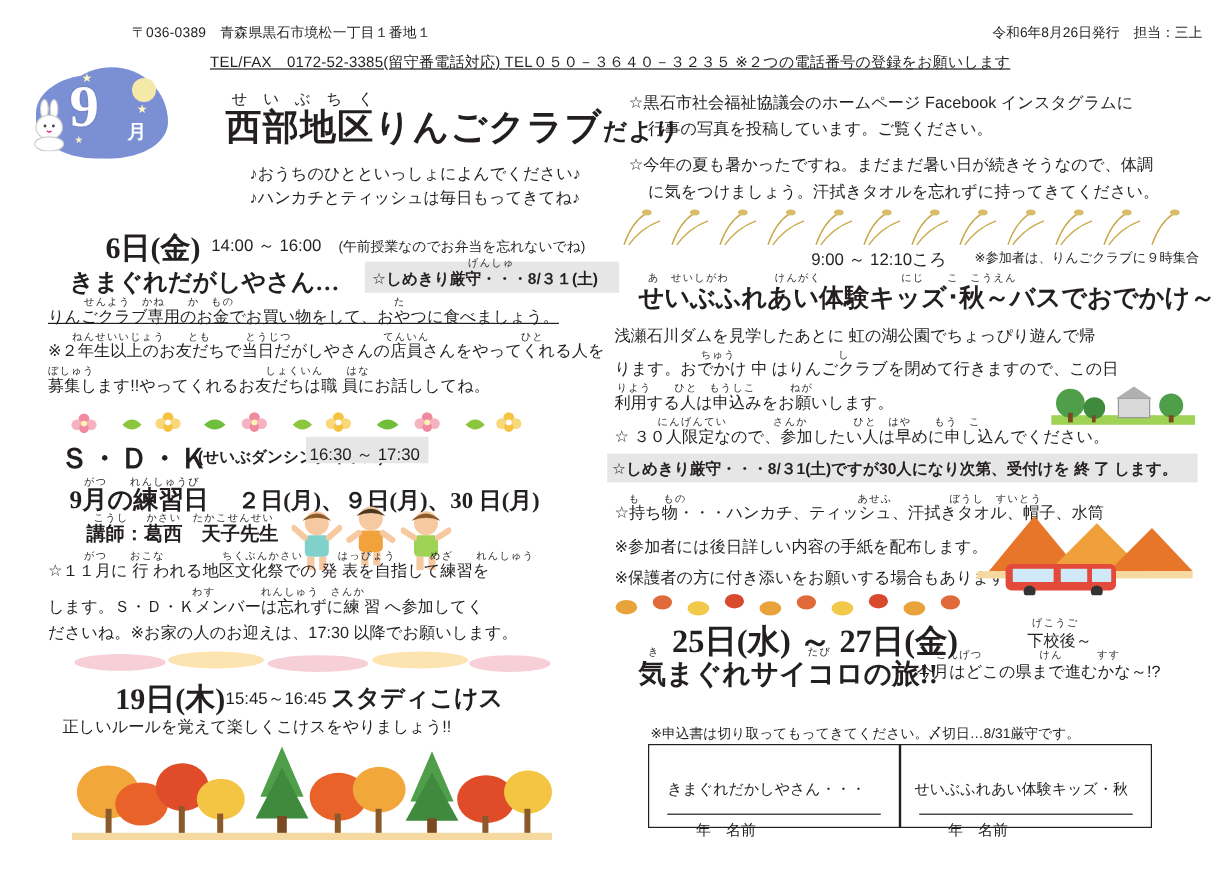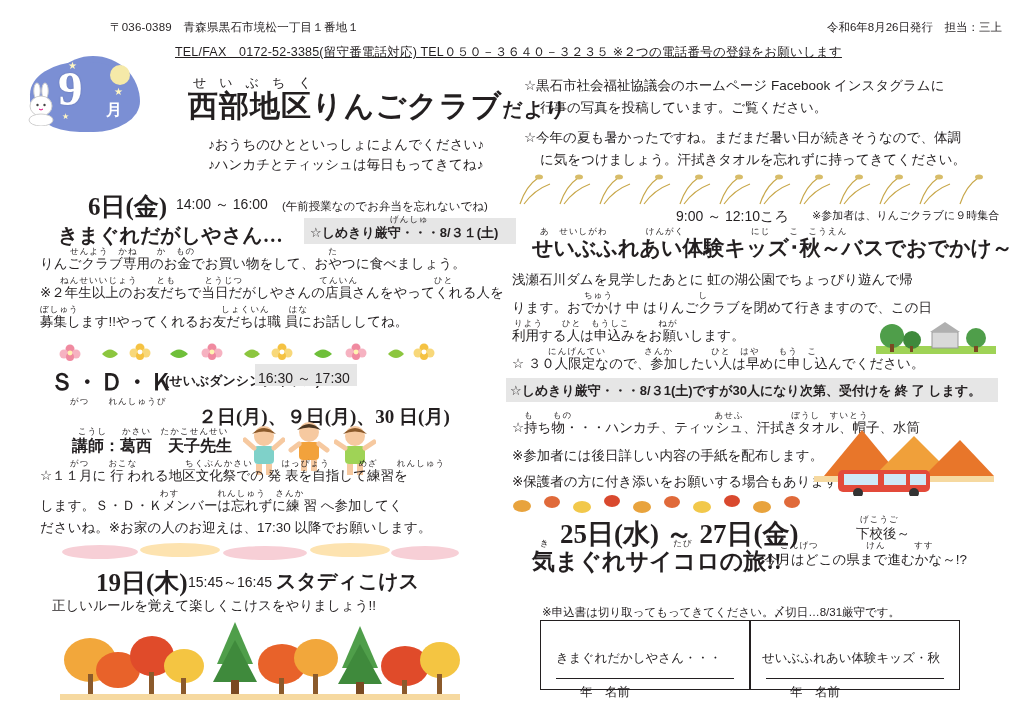--- a/index.html
+++ b/index.html
@@ -116,21 +116,21 @@
   <div class="date-big" style="left:88px;top:190px;">6日(金)</div>
   <div class="date-small" style="left:176px;top:196px;">14:00 ～ 16:00</div>
   <div class="t" style="left:282px;top:198px;font-size:11.5px;">(午前授業なのでお弁当を忘れないでね)</div>
 
   <div class="head2" style="left:58px;top:222px;">きまぐれだがしやさん…</div>
   <div class="shade" style="left:304px;top:218px;width:212px;height:26px;"></div>
   <div class="t bold" style="left:310px;top:224px;font-size:13px;">☆しめきり厳守・・・8/３１(土)</div>
   <div class="ruby" style="left:390px;top:214px;">げんしゅ</div>
 
   <div class="ruby" style="left:70px;top:246px;">せんよう　かね　　か　もの　　　　　　　　　　　　　　た</div>
-  <div class="t" style="left:40px;top:254px;">りんごクラブ専用のお金でお買い物をして、おやつに食べましょう。</div>
+  <div class="t" style="left:40px;top:254px;text-decoration:underline;">りんごクラブ専用のお金でお買い物をして、おやつに食べましょう。</div>
   <div class="ruby" style="left:60px;top:275px;">ねんせいいじょう　　とも　　　とうじつ　　　　　　　　てんいん　　　　　　　　ひと</div>
   <div class="t" style="left:40px;top:283px;">※２年生以上のお友だちで当日だがしやさんの店員さんをやってくれる人を</div>
   <div class="ruby" style="left:40px;top:304px;">ぼしゅう　　　　　　　　　　　　　　　しょくいん　　はな</div>
   <div class="t" style="left:40px;top:312px;">募集します!!やってくれるお友だちは職 員にお話ししてね。</div>
 
   <div class="flowers" style="left:58px;top:340px;">
     <svg width="400" height="26" viewBox="0 0 400 26">
       <g>
         <g transform="translate(4,4)">
           <circle cx="8" cy="5" r="4.5" fill="#f08aa0"></circle>
@@ -192,20 +192,21 @@
       </g>
     </svg>
   </div>
 
   <div class="head2" style="left:50px;top:366px;font-size:24px;letter-spacing:1px;">Ｓ・Ｄ・Ｋ</div>
   <div class="t bold" style="left:165px;top:372px;font-size:13px;">(せいぶダンシングキッズ)</div>
   <div class="shade" style="left:255px;top:364px;width:102px;height:22px;"></div>
   <div class="t" style="left:258px;top:368px;font-size:14px;">16:30 ～ 17:30</div>
 
   <div class="ruby" style="left:70px;top:396px;">がつ　　れんしゅうび</div>
+  <div class="head2" style="left:58px;top:402px;font-size:21px;">9月の練習日</div>
   <div class="head2" style="left:198px;top:404px;font-size:19px;">２日(月)、９日(月)、30 日(月)</div>
 
   <div class="ruby" style="left:78px;top:426px;">こうし</div>
   <div class="t bold" style="left:72px;top:434px;font-size:16px;">講師：</div>
   <div class="ruby" style="left:122px;top:426px;font-family:Liberation Mono, monospace;">かさい　たかこせんせい</div>
   <div class="t bold" style="left:120px;top:434px;font-size:16px;">葛西　天子先生</div>
 
   <svg class="dancer" style="left:243px;top:424px;" viewBox="0 0 42 52">
     <circle cx="21" cy="12" r="10" fill="#f6c9a0"></circle>
     <path d="M9 10 q12 -12 24 0 q-12 -5 -24 0z" fill="#8b5a2b"></path>

